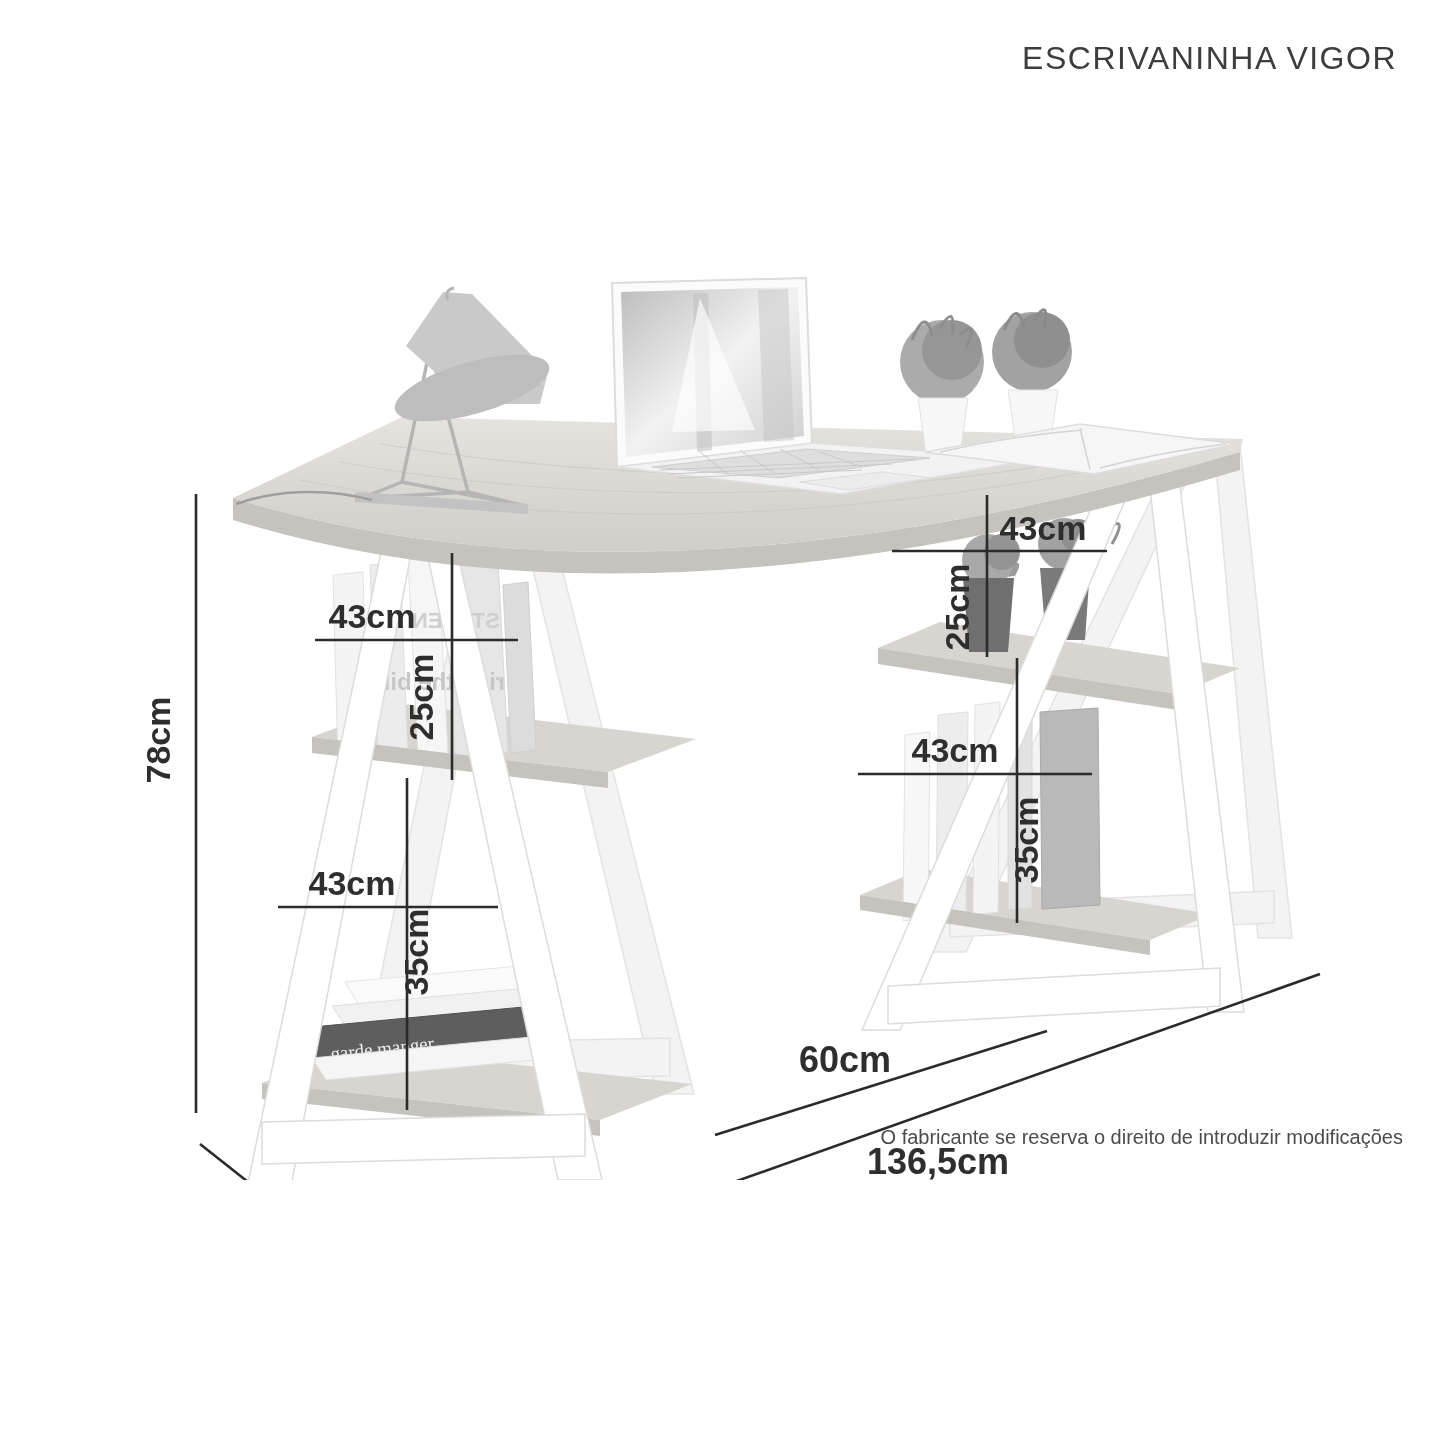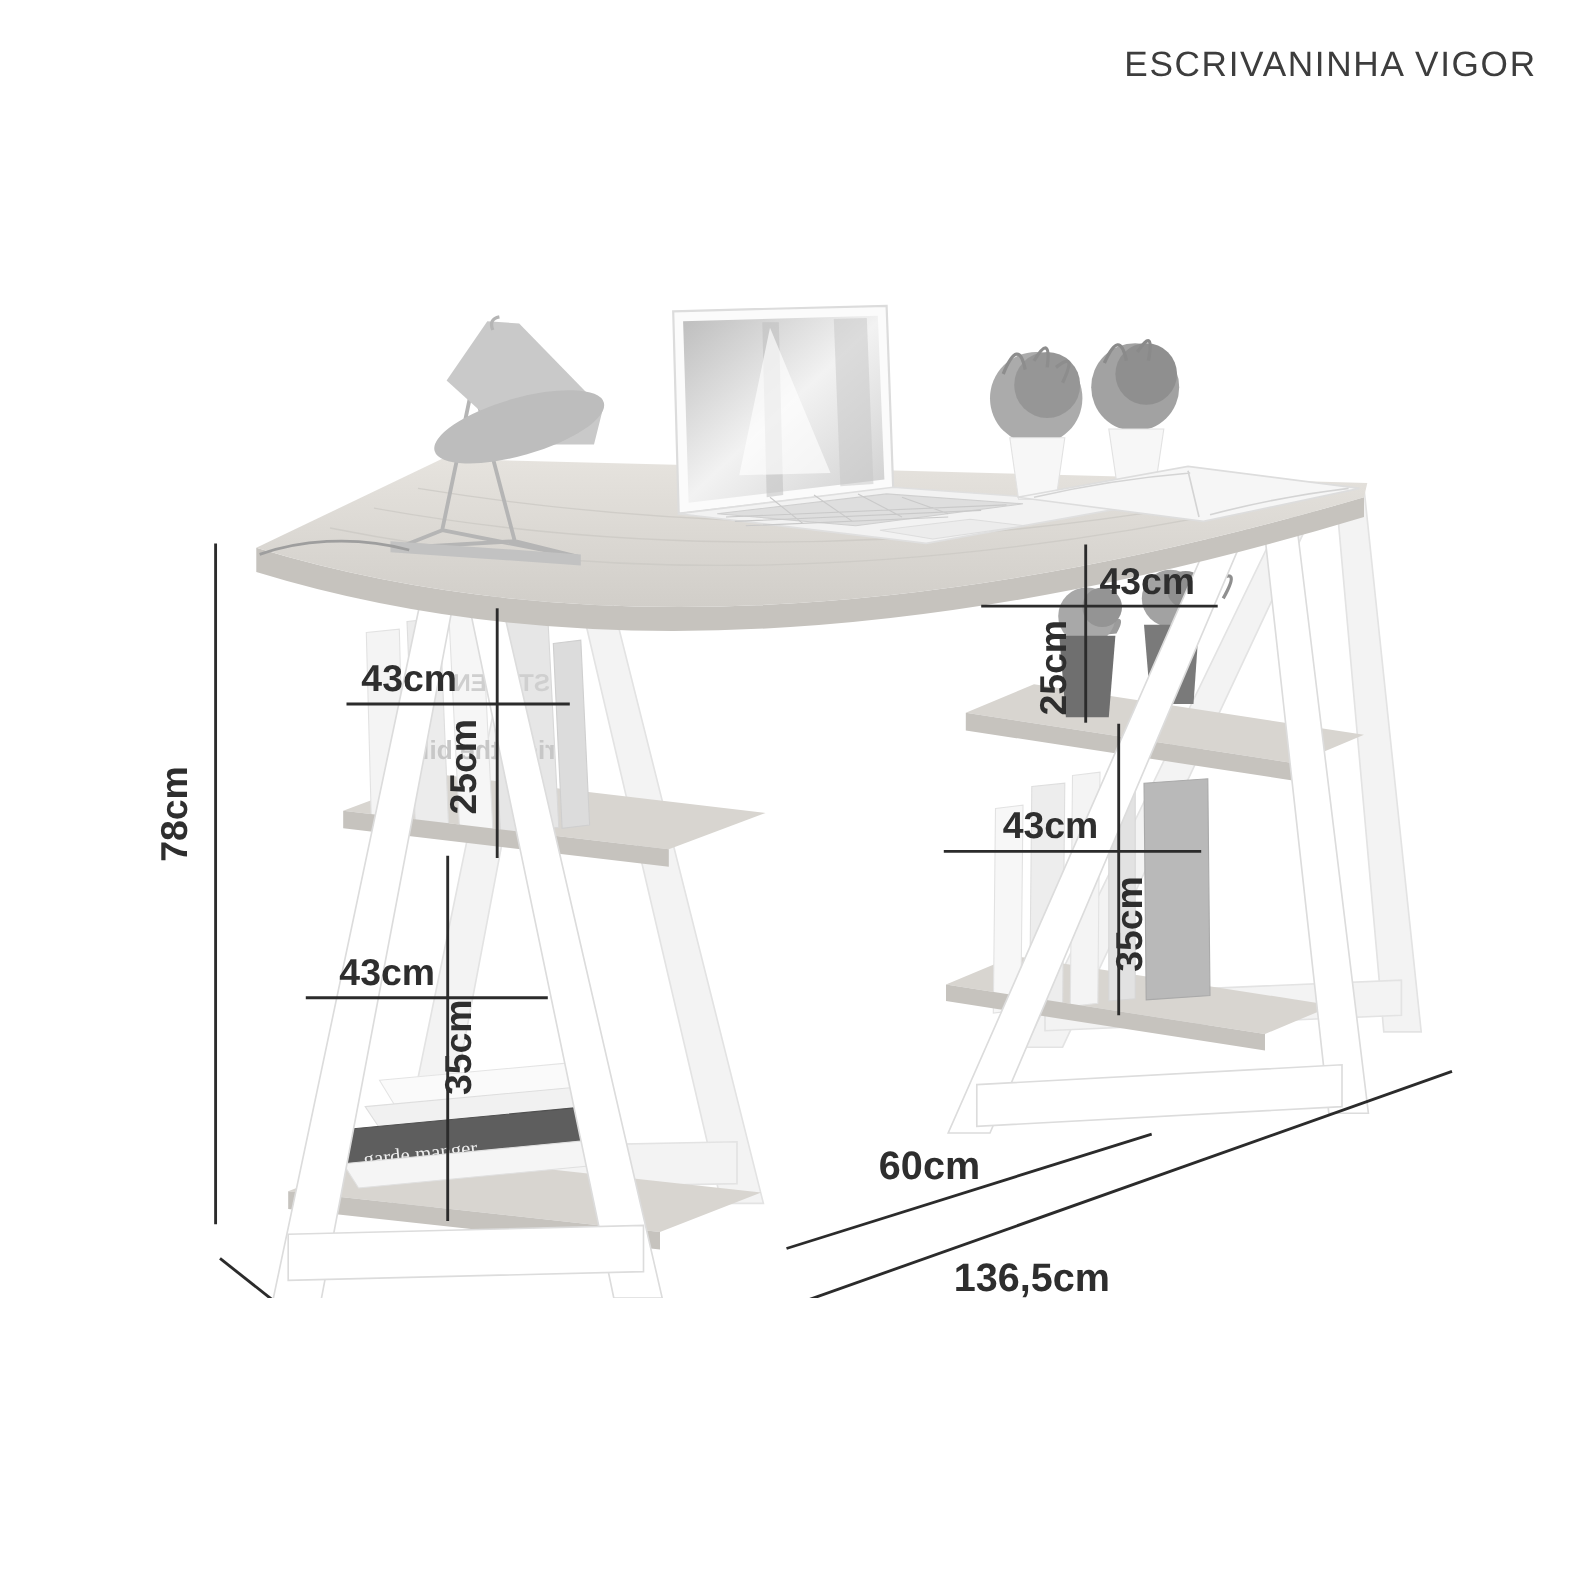--- a/index.html
+++ b/index.html
@@ -178,15 +178,16 @@
       <text class="dim" x="969" y="607" text-anchor="middle" transform="rotate(-90 969 607)">25cm</text>
 
       <line class="dline" x1="858" y1="774" x2="1092" y2="774"></line>
       <text class="dim" x="955" y="762" text-anchor="middle">43cm</text>
       <line class="dline" x1="1017" y1="658" x2="1017" y2="923"></line>
       <text class="dim" x="1038" y="840" text-anchor="middle" transform="rotate(-90 1038 840)">35cm</text>
     </g>
   </svg>
 
   <div class="disclaimer">
+    <div>O fabricante se reserva o direito de introduzir modificações</div>
   </div>
 
 </div>
 
 </body></html>

